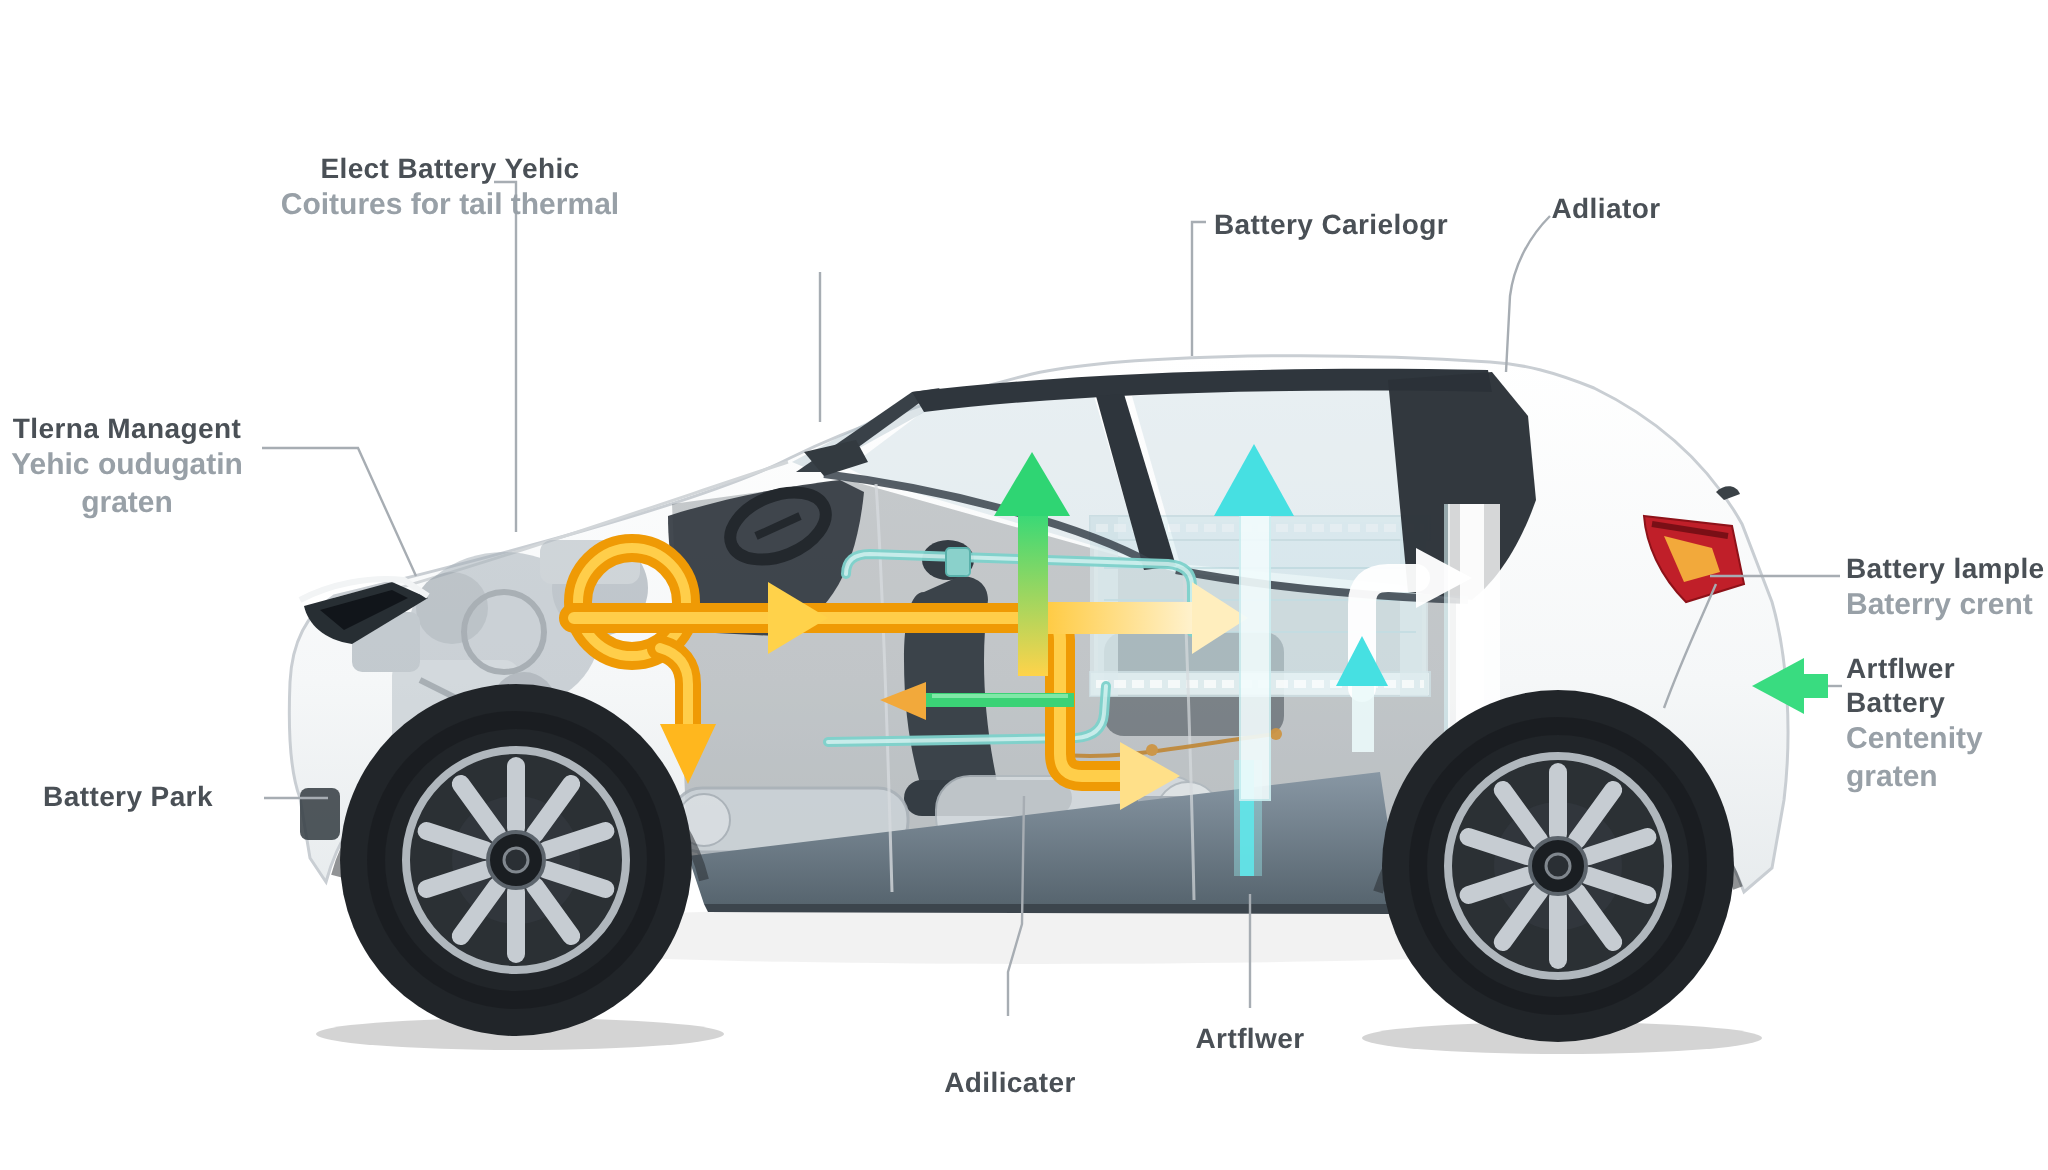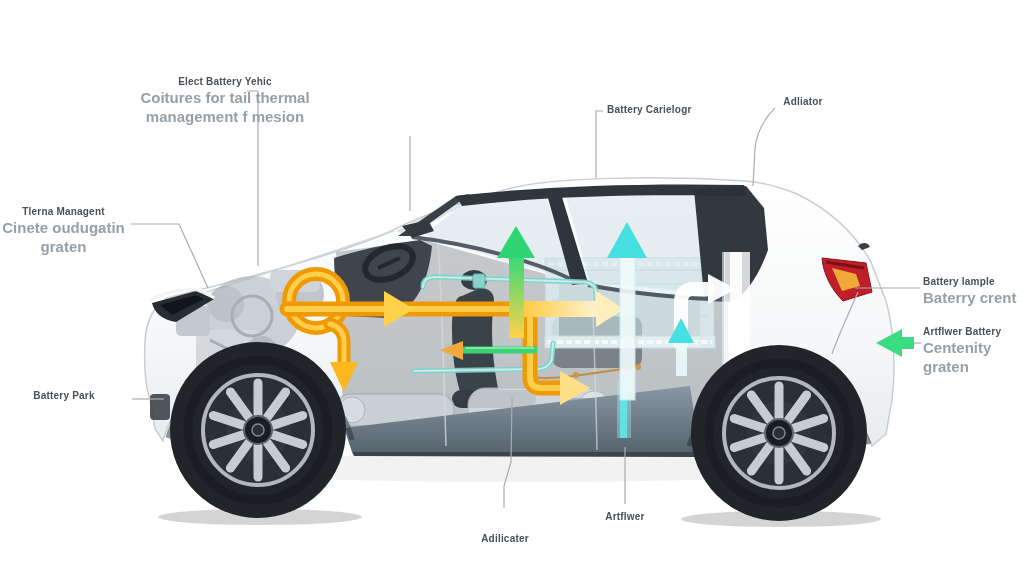--- a/index.html
+++ b/index.html
@@ -1,21 +1,21 @@
 <!DOCTYPE html>
 <html style="--label-title: #4a5056; --label-sub: #98a0a7; --callout-line: #a7adb3; --pipe-orange: #ef9a05; --pipe-orange-light: #ffce4a; --arrow-yellow: #ffd24a; --arrow-pale-yellow: #ffeebe; --arrow-green: #2fd573; --arrow-cyan: #46e0e2; --pipe-teal: #7ed2cc; --taillight-red: #c01f29; --taillight-amber: #f2a93b; --rocker-gray: #6d7c8a; --body-white: #fafbfc;"><head>
 <meta charset="utf-8">
 <title>Diagram</title>
 <style>
   html,body{margin:0;padding:0;background:#fff;}
   .stage{position:relative;width:1024px;height:585px;background:#fff;overflow:hidden;
          font-family:"Liberation Sans",sans-serif;}
   .stage svg{position:absolute;left:0;top:0;}
   .label{position:absolute;pointer-events:none;}
-  .label .t{display:block;font-size:10px;font-weight:700;letter-spacing:.2px;
+  .label .t{display:block;font-size:14px;font-weight:700;letter-spacing:.2px;
             color:var(--label-title,#4a5056);line-height:1.2;}
   .label .s{display:block;font-size:15px;font-weight:700;
             color:var(--label-sub,#98a0a7);line-height:1.28;}
   .al-c{text-align:center}.al-r{text-align:center}.al-l{text-align:left}
 </style>
 </head>
 <body>
 
 <div class="stage">
 
@@ -223,25 +223,24 @@
     <path d="M 914,343 L 921,343"></path>
     <path d="M 132,399 L 164,399"></path>
     <path d="M 512,398 L 511,462 L 504,486 L 504,508"></path>
     <path d="M 625,447 L 625,504"></path>
   </g>
 </svg>
 
 <div class="label al-c" style="left:120px;top:76px;width:210px">
   <span class="t">Elect Battery Yehic</span>
   <span class="s">Coitures for tail thermal</span>
-  <span class="s">management f mesion</span>
 </div>
 <div class="label al-r" style="left:0px;top:206px;width:127px">
   <span class="t">Tlerna Managent</span>
-  <span class="s">Cinete oudugatin graten</span>
+  <span class="s">Yehic oudugatin graten</span>
 </div>
 <div class="label al-c" style="left:310px;top:104px;width:200px">
 </div>
 <div class="label al-l" style="left:607px;top:104px">
   <span class="t">Battery Carielogr</span>
 </div>
 <div class="label al-c" style="left:703px;top:96px;width:200px">
   <span class="t">Adliator</span>
 </div>
 <div class="label al-l" style="left:923px;top:276px">

